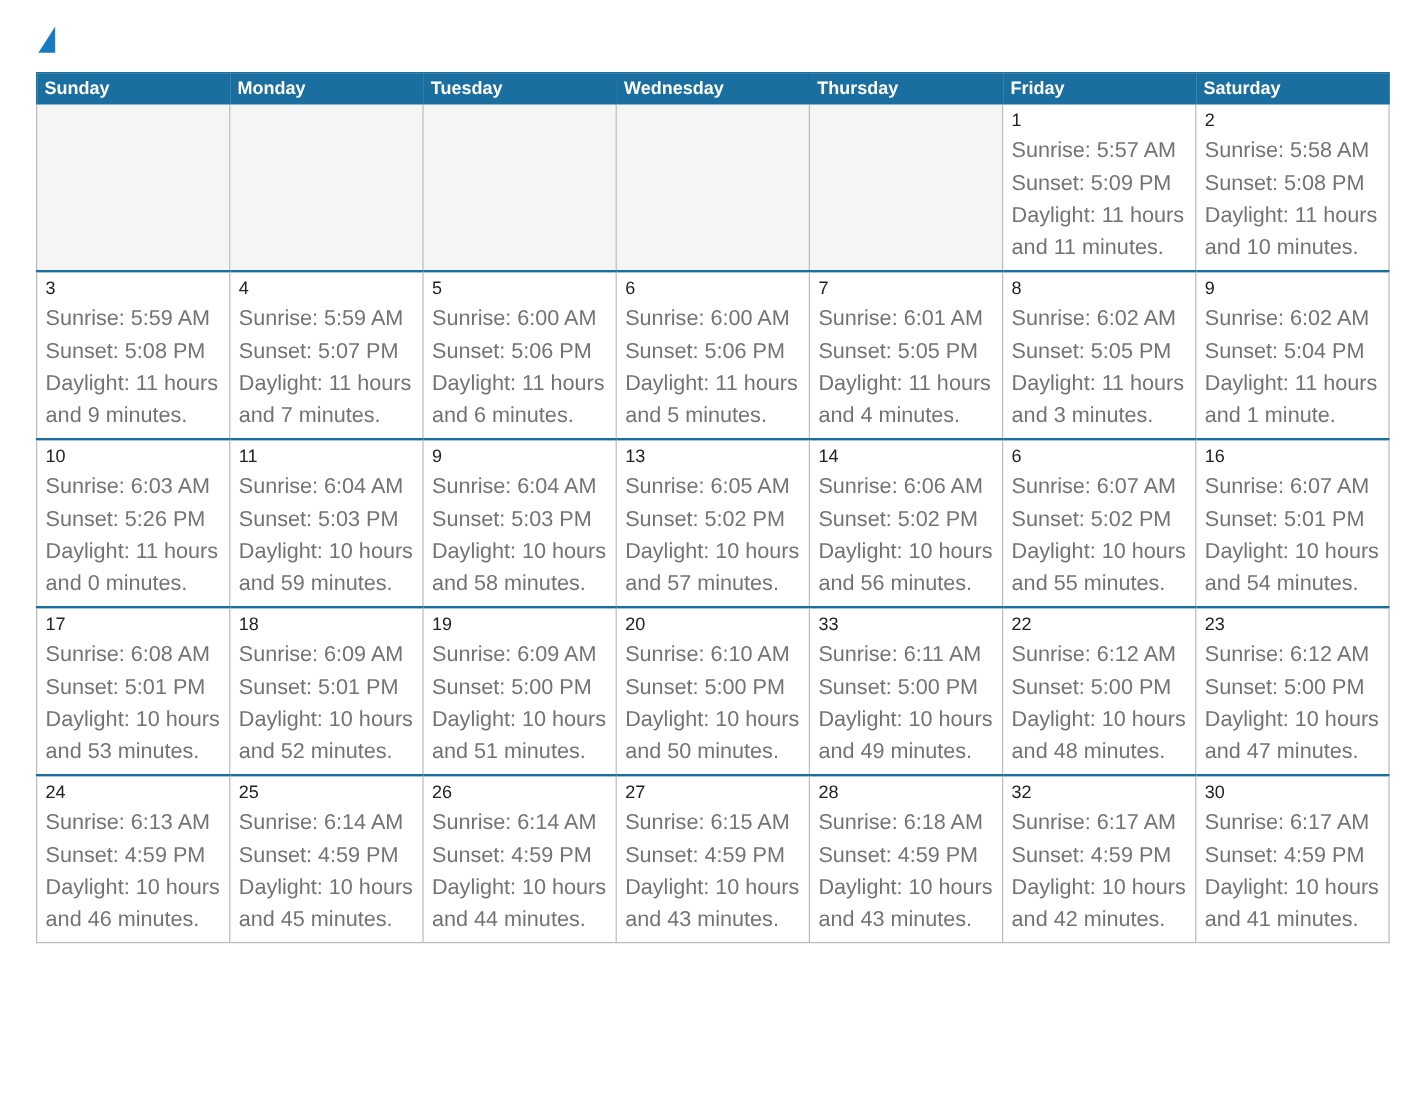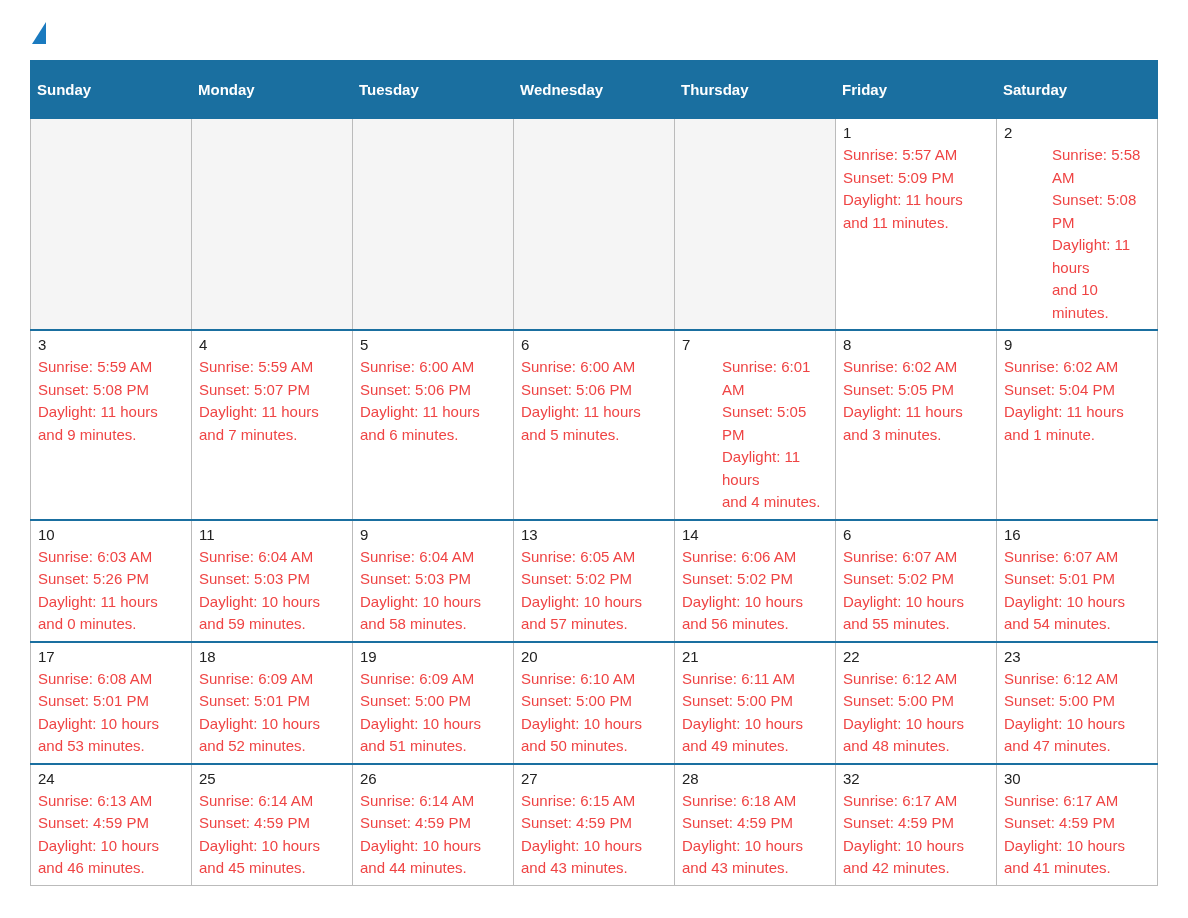--- a/index.html
+++ b/index.html
@@ -63,21 +63,21 @@
     .calendar-table {
       width: 100%;
       border-collapse: collapse;
       table-layout: fixed;
     }
     .calendar-table thead tr th {
       background-color: #1a6fa0;
       color: #fff;
       font-size: 15px;
       font-weight: bold;
-      padding: 20px 6px;
+      padding: 4px 6px;
       border: 1px solid #1a6fa0;
       text-align: left;
     }
     .calendar-table tbody tr td {
       border: 1px solid #bbb;
       vertical-align: top;
       padding: 5px 7px;
       height: 110px;
       font-size: 12.5px;
       color: #222;
@@ -86,22 +86,22 @@
     .calendar-table tbody tr td.empty {
       background: #f5f5f5;
     }
     .day-num {
       font-size: 15px;
       font-weight: normal;
       color: #222;
       margin-bottom: 3px;
     }
     .day-info {
-      font-size: 15px;
-      color: #ef4444;
+      font-size: 18px;
+      color: #737373;
       line-height: 1.5;
     }
     .row-divider td {
       border-top: 2px solid #1a6fa0 !important;
     }
   </style>
 </head>
 <body>
 
 <div class="header-row">
@@ -139,21 +139,21 @@
         <td class="empty"></td>
         <td>
           <div class="day-num">1</div>
           <div class="day-info" style="white-space: pre-line;">Sunrise: 5:57 AM
 Sunset: 5:09 PM
 Daylight: 11 hours
 and 11 minutes.</div>
         </td>
         <td>
           <div class="day-num">2</div>
-          <div class="day-info" style="white-space: pre-line; margin-left: 48px;">Sunrise: 5:58 AM
+          <div class="day-info" style="white-space: pre-line;">Sunrise: 5:58 AM
 Sunset: 5:08 PM
 Daylight: 11 hours
 and 10 minutes.</div>
         </td>
       </tr>
       <tr class="row-divider">
         <td>
           <div class="day-num">3</div>
           <div class="day-info" style="white-space: pre-line;">Sunrise: 5:59 AM
 Sunset: 5:08 PM
@@ -176,21 +176,21 @@
         </td>
         <td>
           <div class="day-num">6</div>
           <div class="day-info" style="white-space: pre-line;">Sunrise: 6:00 AM
 Sunset: 5:06 PM
 Daylight: 11 hours
 and 5 minutes.</div>
         </td>
         <td>
           <div class="day-num">7</div>
-          <div class="day-info" style="white-space: pre-line; margin-left: 40px;">Sunrise: 6:01 AM
+          <div class="day-info" style="white-space: pre-line;">Sunrise: 6:01 AM
 Sunset: 5:05 PM
 Daylight: 11 hours
 and 4 minutes.</div>
         </td>
         <td>
           <div class="day-num">8</div>
           <div class="day-info" style="white-space: pre-line;">Sunrise: 6:02 AM
 Sunset: 5:05 PM
 Daylight: 11 hours
 and 3 minutes.</div>
@@ -277,21 +277,21 @@
 and 51 minutes.</div>
         </td>
         <td>
           <div class="day-num">20</div>
           <div class="day-info" style="white-space: pre-line;">Sunrise: 6:10 AM
 Sunset: 5:00 PM
 Daylight: 10 hours
 and 50 minutes.</div>
         </td>
         <td>
-          <div class="day-num">21</div>
+          <div class="day-num">33</div>
           <div class="day-info" style="white-space: pre-line;">Sunrise: 6:11 AM
 Sunset: 5:00 PM
 Daylight: 10 hours
 and 49 minutes.</div>
         </td>
         <td>
           <div class="day-num">22</div>
           <div class="day-info" style="white-space: pre-line;">Sunrise: 6:12 AM
 Sunset: 5:00 PM
 Daylight: 10 hours

